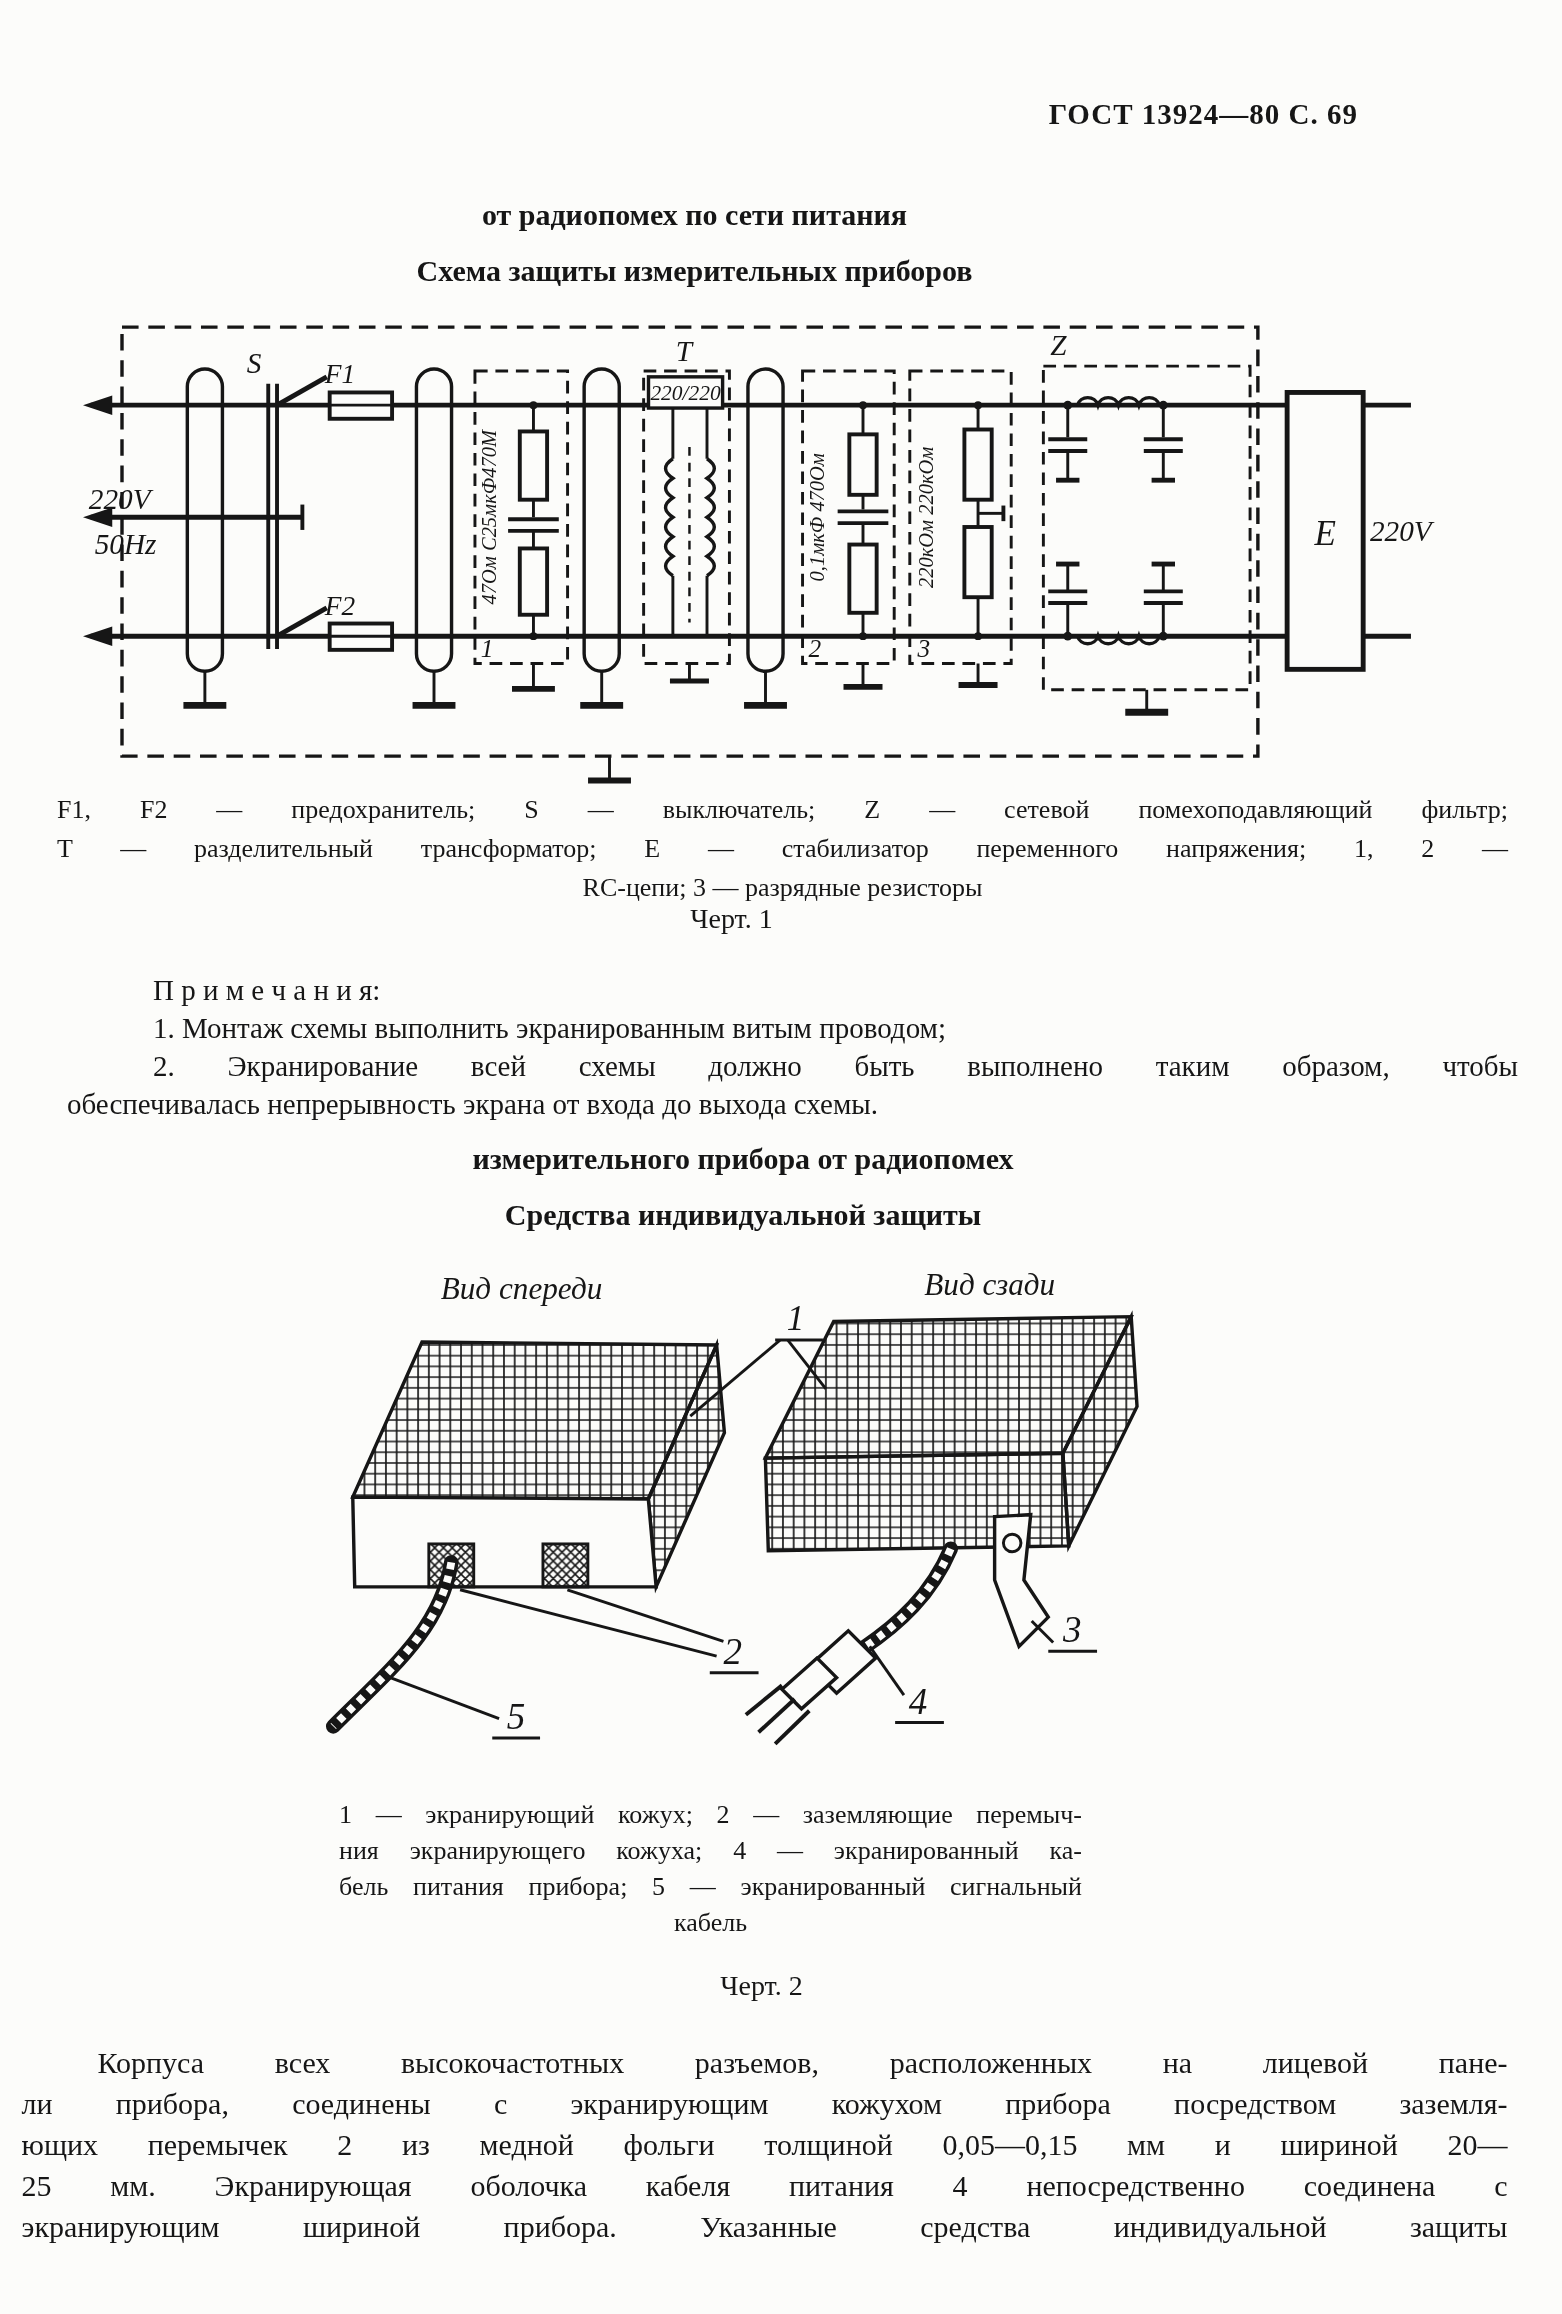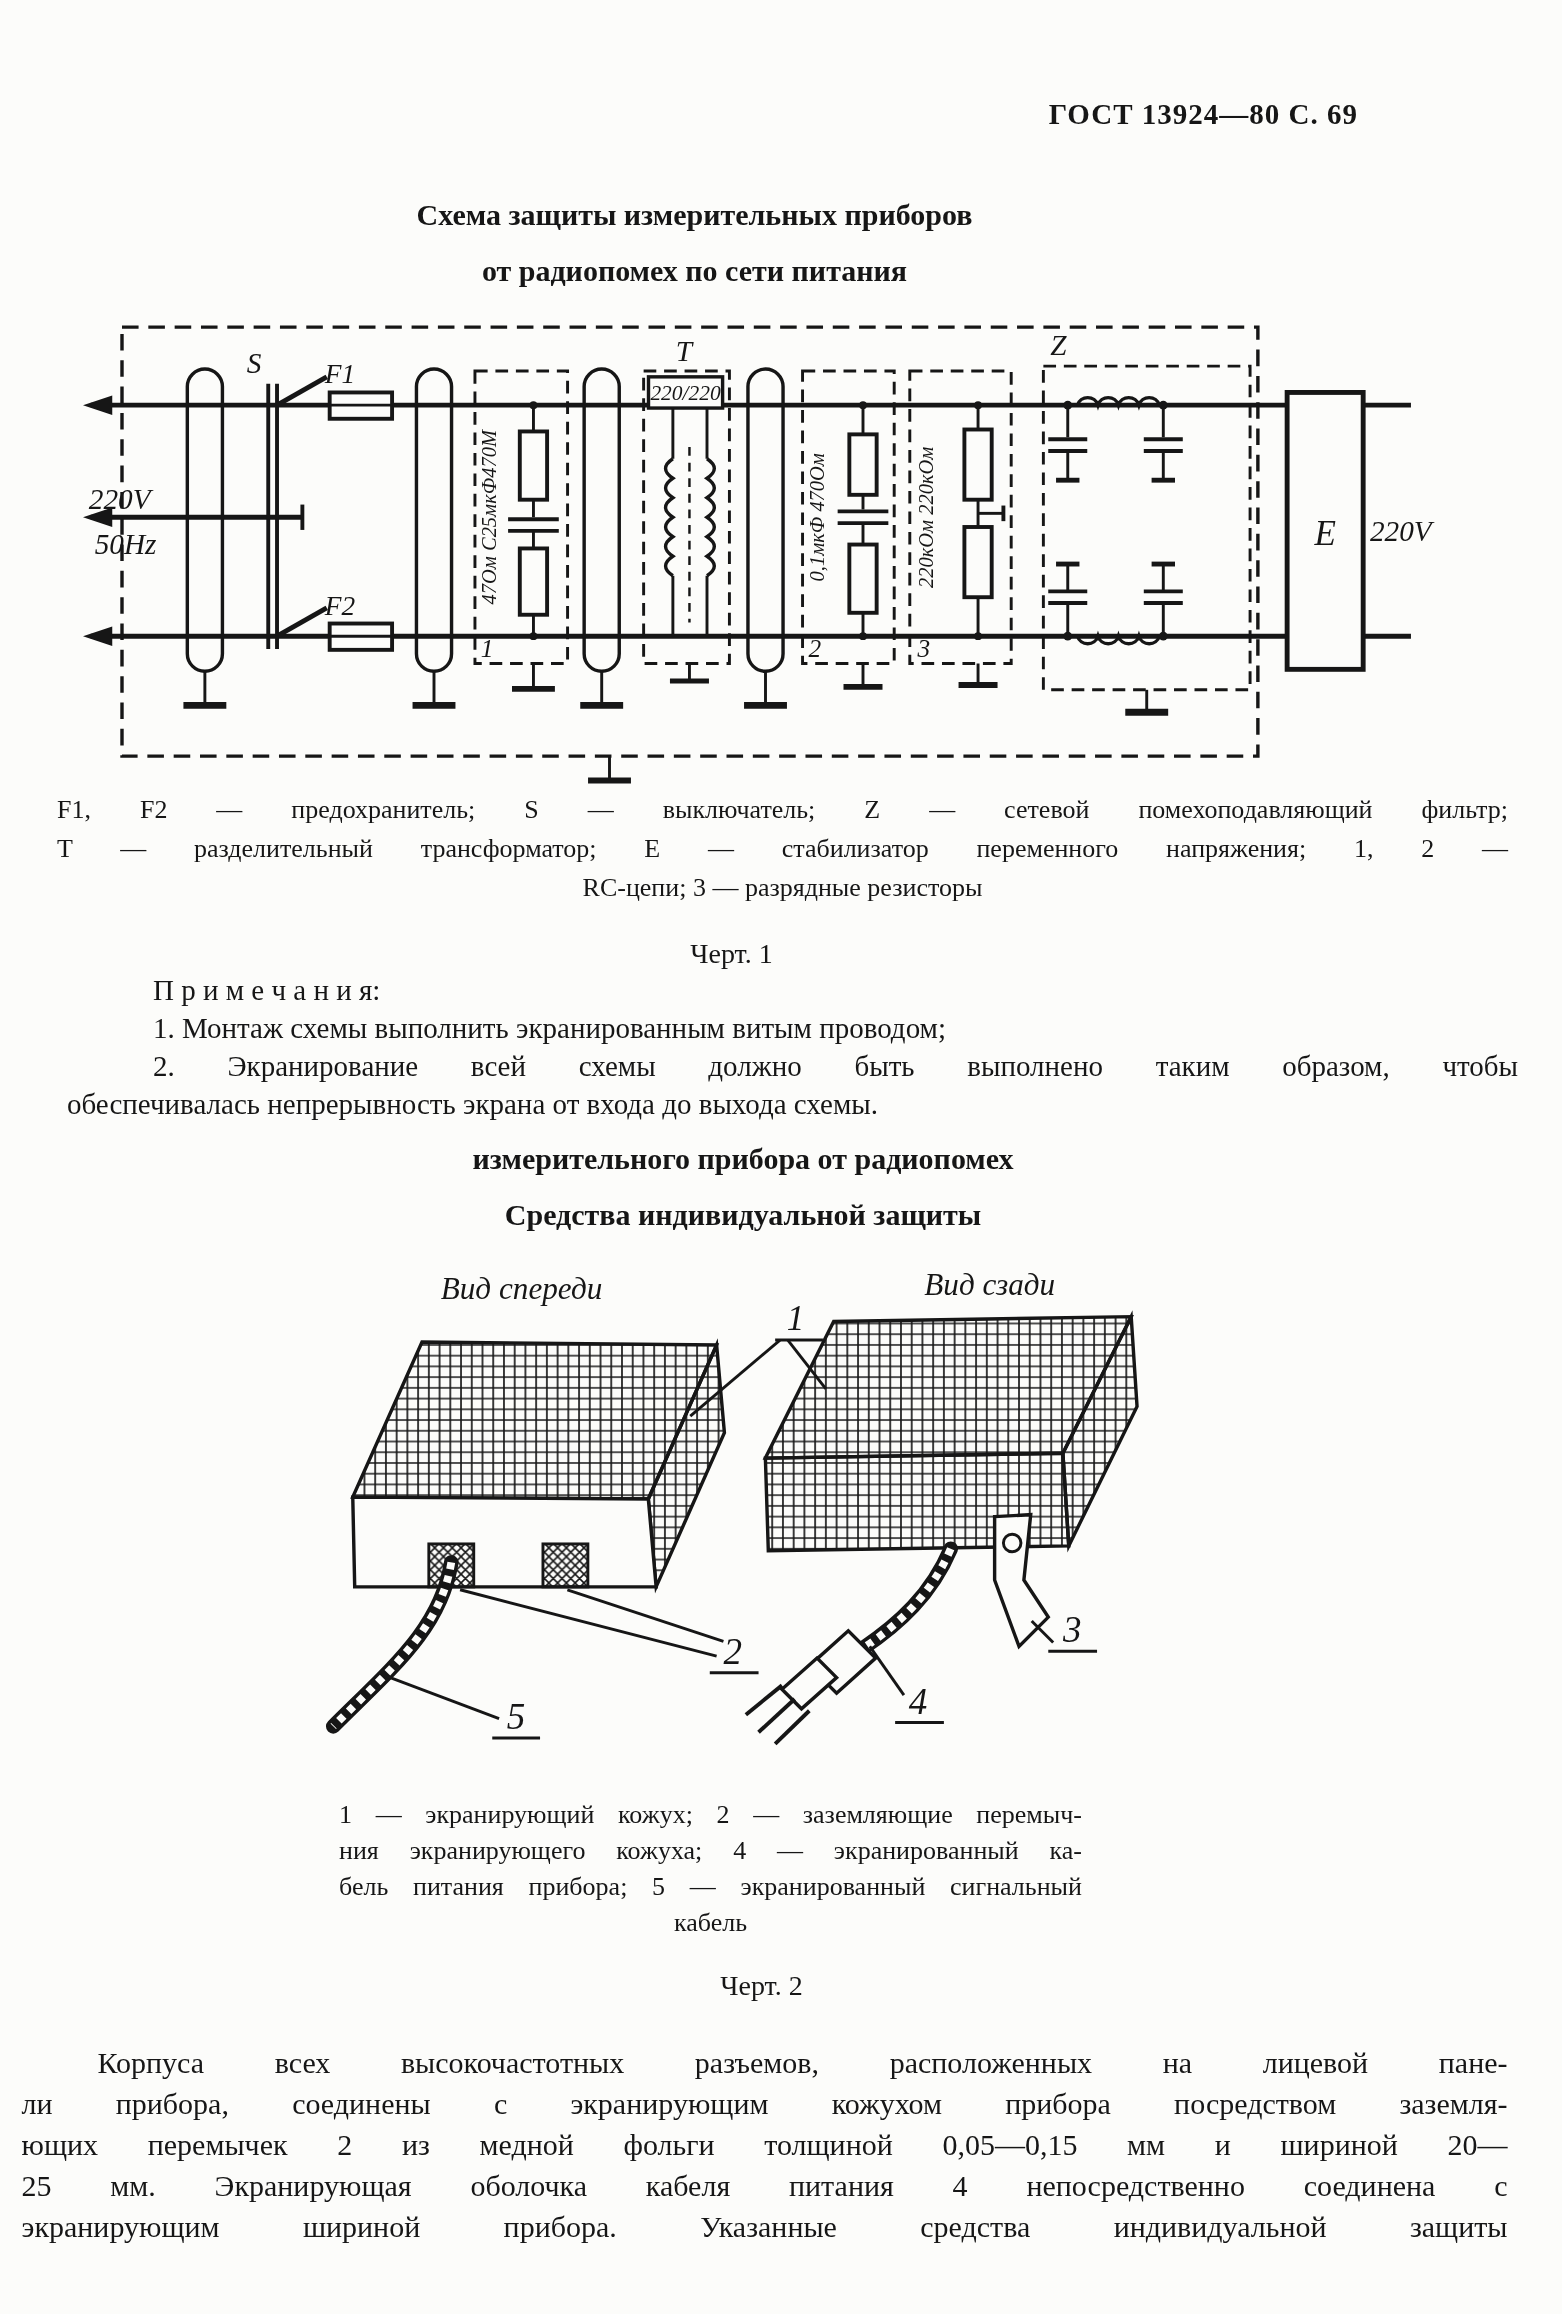--- a/index.html
+++ b/index.html
@@ -7,37 +7,37 @@
        font-family:"Liberation Serif", serif; overflow:hidden;}
   .abs{position:absolute;}
   .hdr{top:98px;left:0;width:1358px;text-align:right;font-size:29px;font-weight:bold;letter-spacing:1px;}
   .t1{top:187px;left:0;width:1389px;text-align:center;font-size:30px;font-weight:bold;line-height:56px;}
   .t2{top:1131px;left:0;width:1486px;text-align:center;font-size:30px;font-weight:bold;line-height:56px;}
   .figsvg{position:absolute;}
   .leg1{top:790px;left:57px;width:1451px;font-size:26px;line-height:39px;}
   .leg2{top:1797px;left:339px;width:743px;font-size:26px;line-height:36px;}
   .jline{text-align:justify;text-align-last:justify;}
   .cline{text-align:center;}
-  .cap1{top:903px;left:0;width:1463px;text-align:center;font-size:28px;margin-top:35px;}
+  .cap1{top:903px;left:0;width:1463px;text-align:center;font-size:28px;}
   .cap2{top:1970px;left:0;width:1523px;text-align:center;font-size:28px;}
   .notes{top:971px;left:67px;width:1451px;font-size:29px;line-height:38px;}
   .ind{text-indent:86px;}
   .bodypar{top:2042px;left:21.5px;width:1486px;font-size:30px;line-height:41px;}
   .bodypar .first{text-indent:76px;}
   svg text{font-family:"Liberation Serif", serif;fill:#161616;}
   svg .it{font-style:italic;}
 </style>
 </head>
 <body>
 
 <div class="abs hdr">ГОСТ 13924—80 С. 69</div>
 
 <div class="abs t1">
+  <div>от радиопомех по сети питания</div>
   <div>Схема защиты измерительных приборов</div>
-  <div>от радиопомех по сети питания</div>
 </div>
 
 <svg class="figsvg" style="left:83px;top:283px;" width="1365" height="527" viewBox="0 0 1400 540">
   <g stroke="#161616" fill="none" stroke-width="4">
 
     <rect x="40" y="45" width="1165" height="440" stroke-width="3.5" stroke-dasharray="17 10"></rect>
 
     <g stroke-width="5">
       <line x1="8" y1="125" x2="1235" y2="125"></line>
       <line x1="8" y1="362" x2="1235" y2="362"></line>

